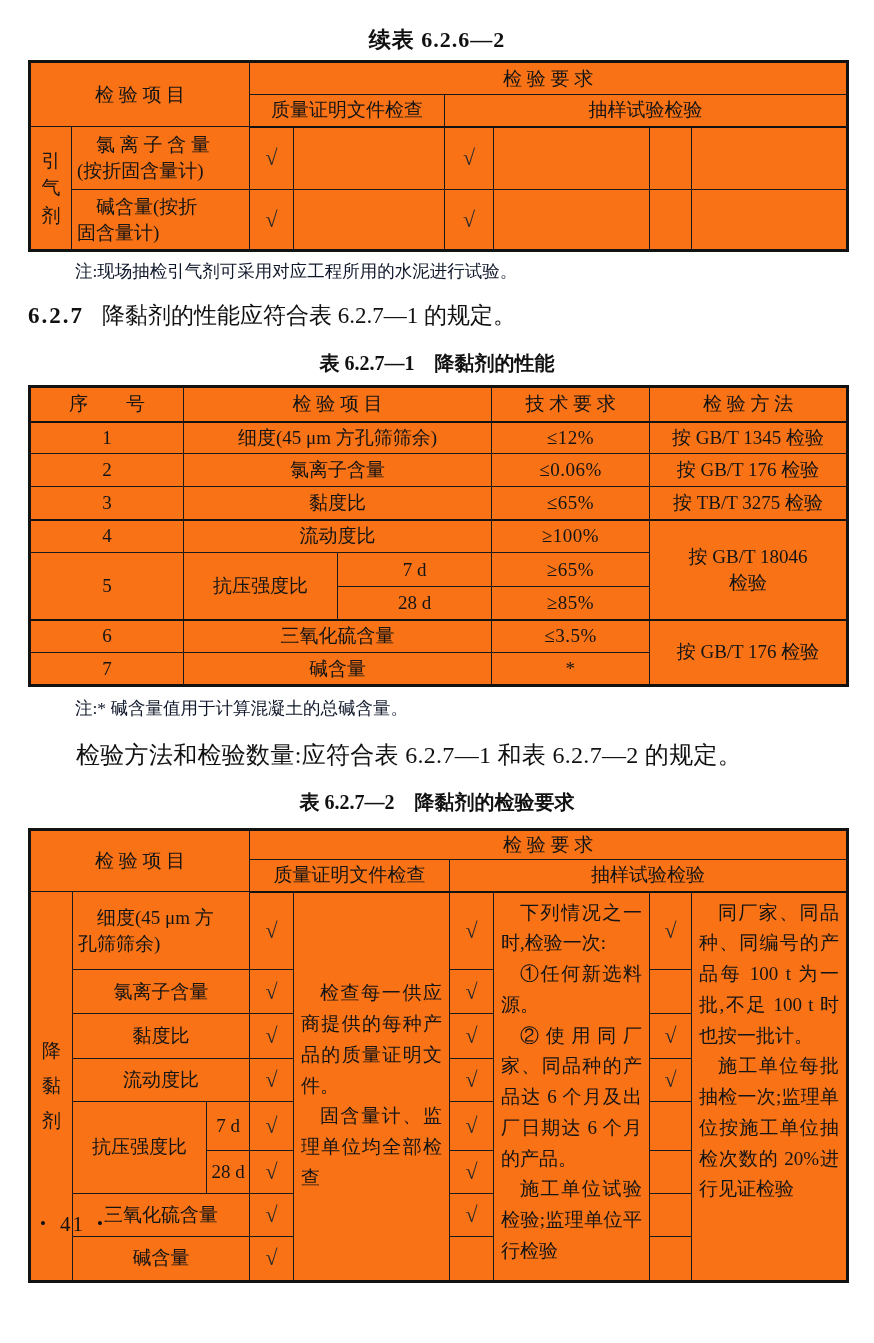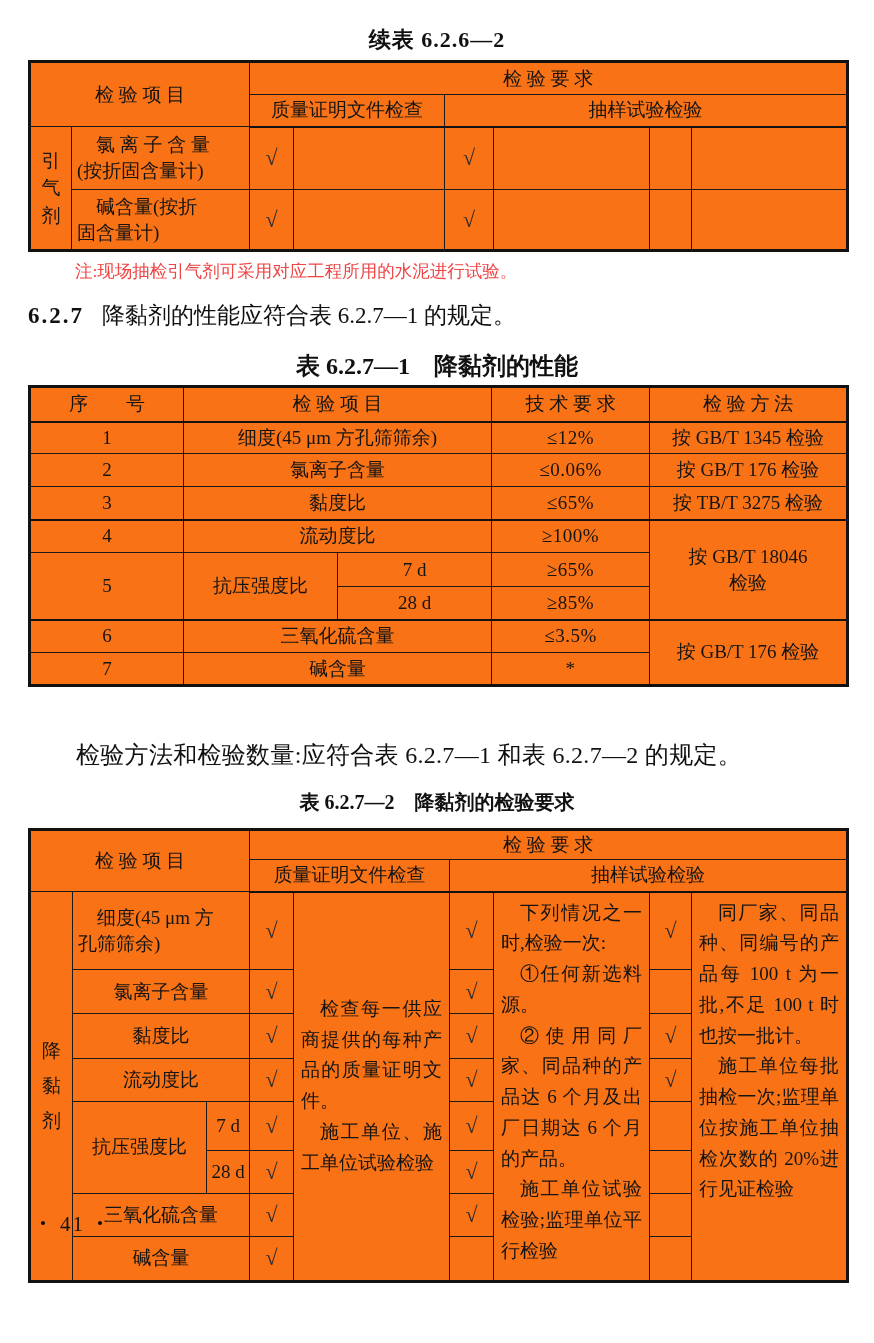--- a/index.html
+++ b/index.html
@@ -6,24 +6,24 @@
   .page {
     position:relative; width:874px; height:1343px; margin:0 auto;
     background:#ffffff; color:#111;
     font-family:"Liberation Serif","DejaVu Serif",serif;
     overflow:hidden;
   }
   .abs { position:absolute; }
 
   .tbl-title { left:28px; width:818px; text-align:center; font-weight:bold; }
   .t1-title { top:25px; font-size:22px; letter-spacing:1px; }
-  .t2-title { top:350px; font-size:24px; }
+  .t2-title { top:350px; font-size:20px; }
   .t3-title { top:789px; font-size:20px; }
 
-  .note { left:28px; padding-left:47px; font-size:17.5px; color:#ef4444; }
+  .note { left:28px; padding-left:47px; font-size:17.5px; color:#0f172a; }
   .note1 { top:259px; }
   .note2 { top:696px; }
 
   .section-heading { left:28px; top:300px; width:818px; font-size:23px; }
   .section-heading b { letter-spacing:2px; margin-right:18px; }
 
   .body-para { left:28px; top:739px; width:818px; font-size:24px; text-indent:2em; letter-spacing:0.3px; }
 
   table { border-collapse:collapse; table-layout:fixed; position:absolute; left:28px; background:#f97316; }
   table { border:3px solid #121212; }
@@ -171,20 +171,21 @@
       <td rowspan="2">按 GB/T 176 检验</td>
     </tr>
     <tr style="height:33px">
       <td>7</td>
       <td colspan="2">碱含量</td>
       <td class="req">*</td>
     </tr>
   </tbody>
     </table>
 
+  <div class="abs note note2">注:* 碱含量值用于计算混凝土的总碱含量。</div>
 
   <div class="abs body-para">检验方法和检验数量:应符合表 6.2.7—1 和表 6.2.7—2 的规定。</div>
 
   <div class="abs tbl-title t3-title">表 6.2.7—2　降黏剂的检验要求</div>
 
   <table id="t3">
     <colgroup>
       <col style="width:43px">
         <col style="width:134px">
         <col style="width:43px">
@@ -206,21 +207,21 @@
     </tr>
     <tr style="height:78px">
       <td rowspan="8" class="pre vert-wide">降
 黏
 剂</td>
       <td colspan="2" class="pre item-left">细度(45 μm 方
 孔筛筛余)</td>
       <td class="chk">√</td>
       <td rowspan="8" class="desc">
         <p>检查每一供应商提供的每种产品的质量证明文件。</p>
-        <p>施工单位、施工单位试验检验</p>
+        <p>固含量计、监理单位均全部检查</p>
       </td>
       <td class="chk">√</td>
       <td rowspan="8" class="desc v-top">
         <p>下列情况之一时,检验一次:</p>
         <p>①任何新选料源。</p>
         <p>②使用同厂家、同品种的产品达 6 个月及出厂日期达 6 个月的产品。</p>
         <p>施工单位试验检验;监理单位平行检验</p>
       </td>
       <td class="chk">√</td>
       <td rowspan="8" class="desc v-top">

